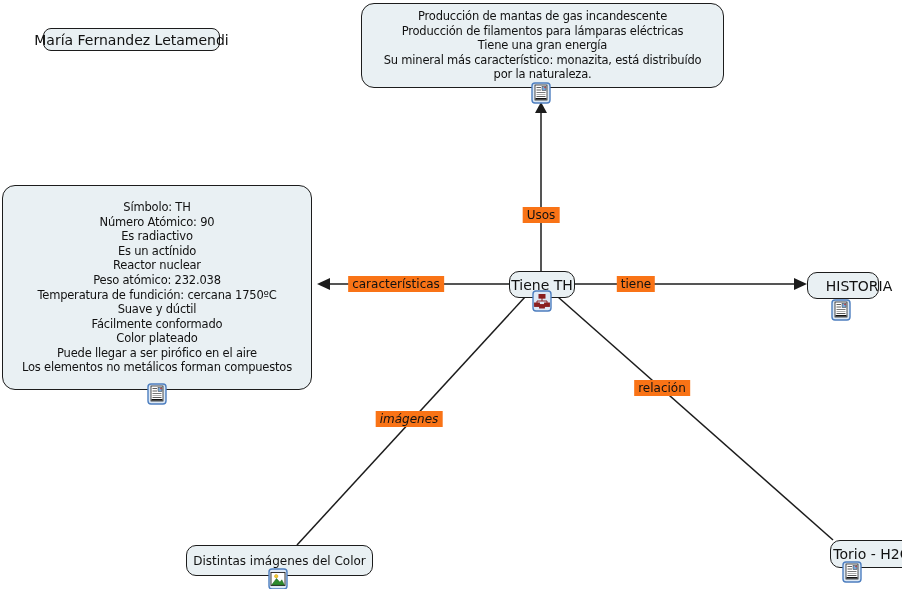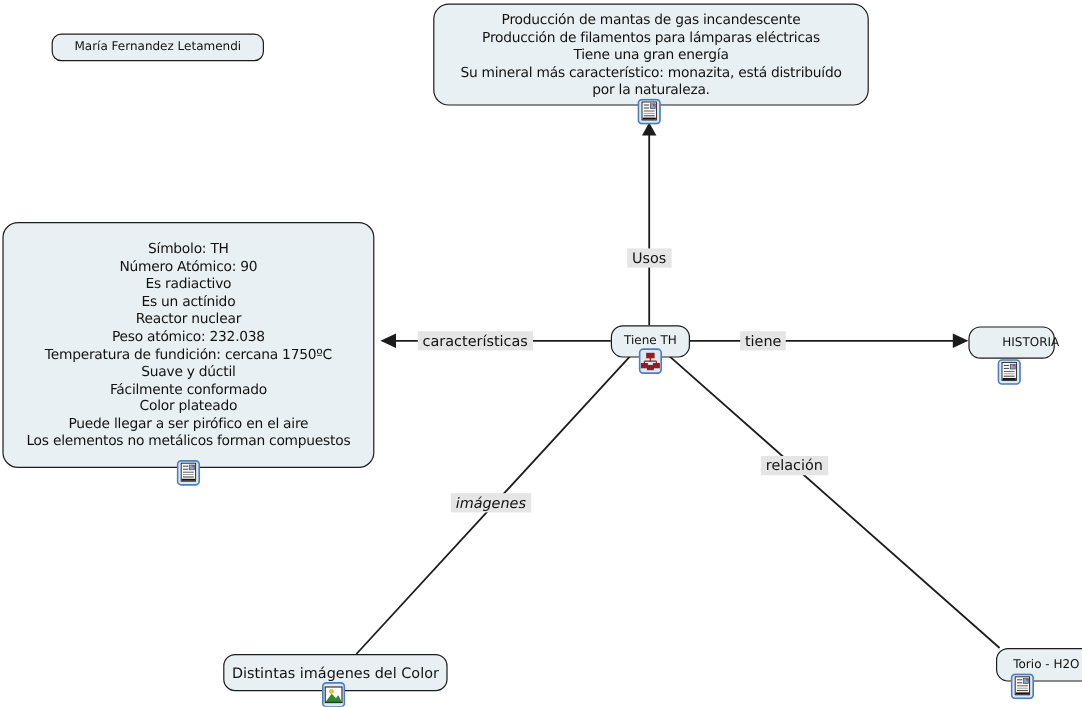--- a/index.html
+++ b/index.html
@@ -25,35 +25,35 @@
     position: absolute;
     box-sizing: border-box;
     background: #e9f0f3;
     border: 1.5px solid #1c1c1c;
     border-radius: 10px;
     color: #111;
     display: flex;
     align-items: center;
     justify-content: center;
     text-align: center;
-    font-size: 10px;
+    font-size: 14px;
     white-space: nowrap;
   }
   .node.big {
     border-radius: 13px;
     font-size: 11.5px;
     letter-spacing: -0.2px;
     line-height: 14.6px;
     white-space: pre-line;
     padding: 2px 4px;
   }
   .link-label {
     position: absolute;
     transform: translate(-50%, -50%);
-    background: #e5e5e5;
+    background: #f97316;
     color: #111;
     font-size: 12px;
     padding: 1px 4px;
     white-space: nowrap;
   }
   .res-icon {
     position: absolute;
     width: 20px;
     height: 22px;
     cursor: pointer;

